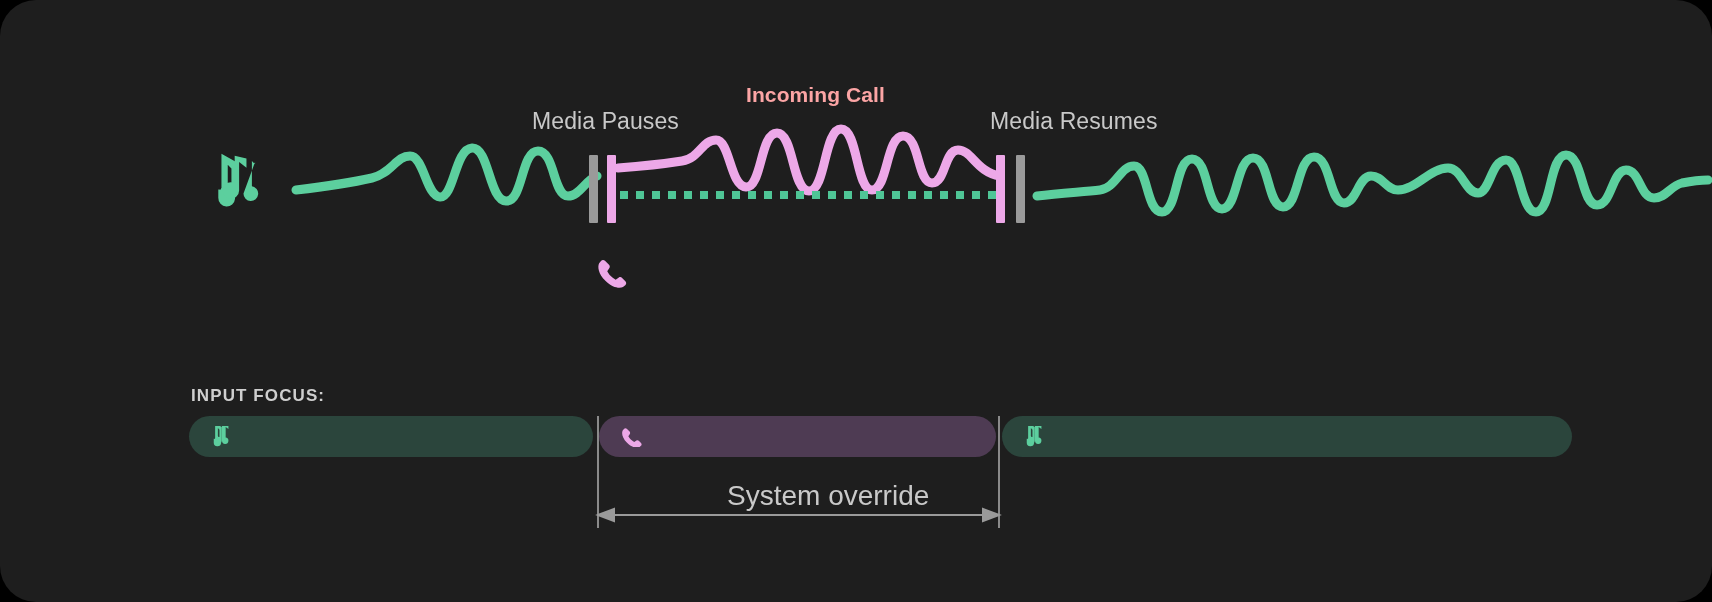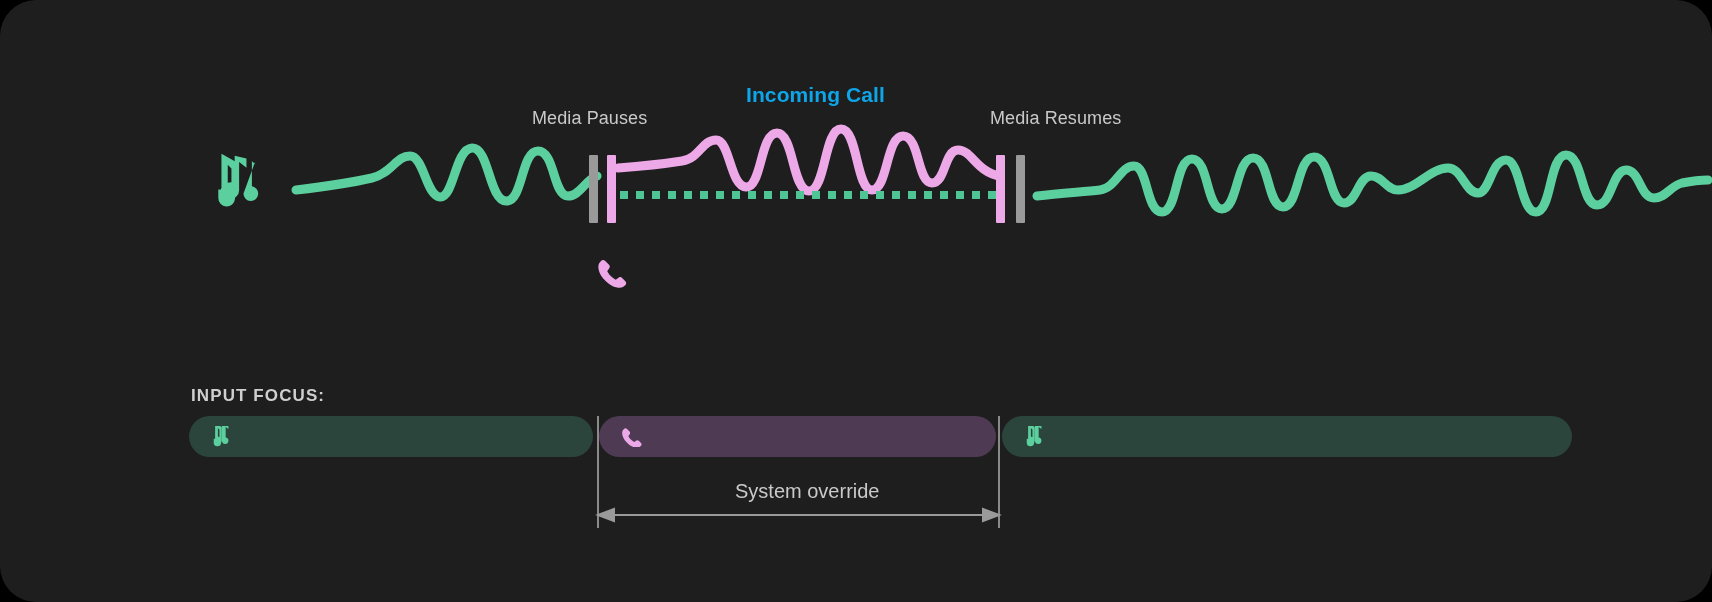--- a/index.html
+++ b/index.html
@@ -34,42 +34,41 @@
     width: 1712px;
     height: 602px;
     overflow: visible;
   }
   .lbl {
     position: absolute;
     white-space: nowrap;
     font-family: "Liberation Sans", sans-serif;
   }
   .lbl-media {
-    font-size: 18px;
+    font-size: 23px;
     color: #c9c9c9;
     font-weight: 400;
     letter-spacing: .1px;
   }
   .lbl-call {
     font-size: 21px;
-    color: #0ea5e9;
+    color: #fca5a5;
     font-weight: 600;
     letter-spacing: .1px;
   }
   .lbl-focus {
     font-size: 17px;
     color: #cfcfcf;
     font-weight: 700;
     letter-spacing: 1.1px;
   }
   .lbl-override {
-    font-size: 20px;
+    font-size: 28px;
     color: #c9c9c9;
     font-weight: 400;
-    margin-left: 8px;
   }
   .focus-bar {
     position: absolute;
     height: 41px;
     border-radius: 21px;
     box-sizing: border-box;
     display: flex;
     align-items: center;
   }
   .focus-bar .glyph {

